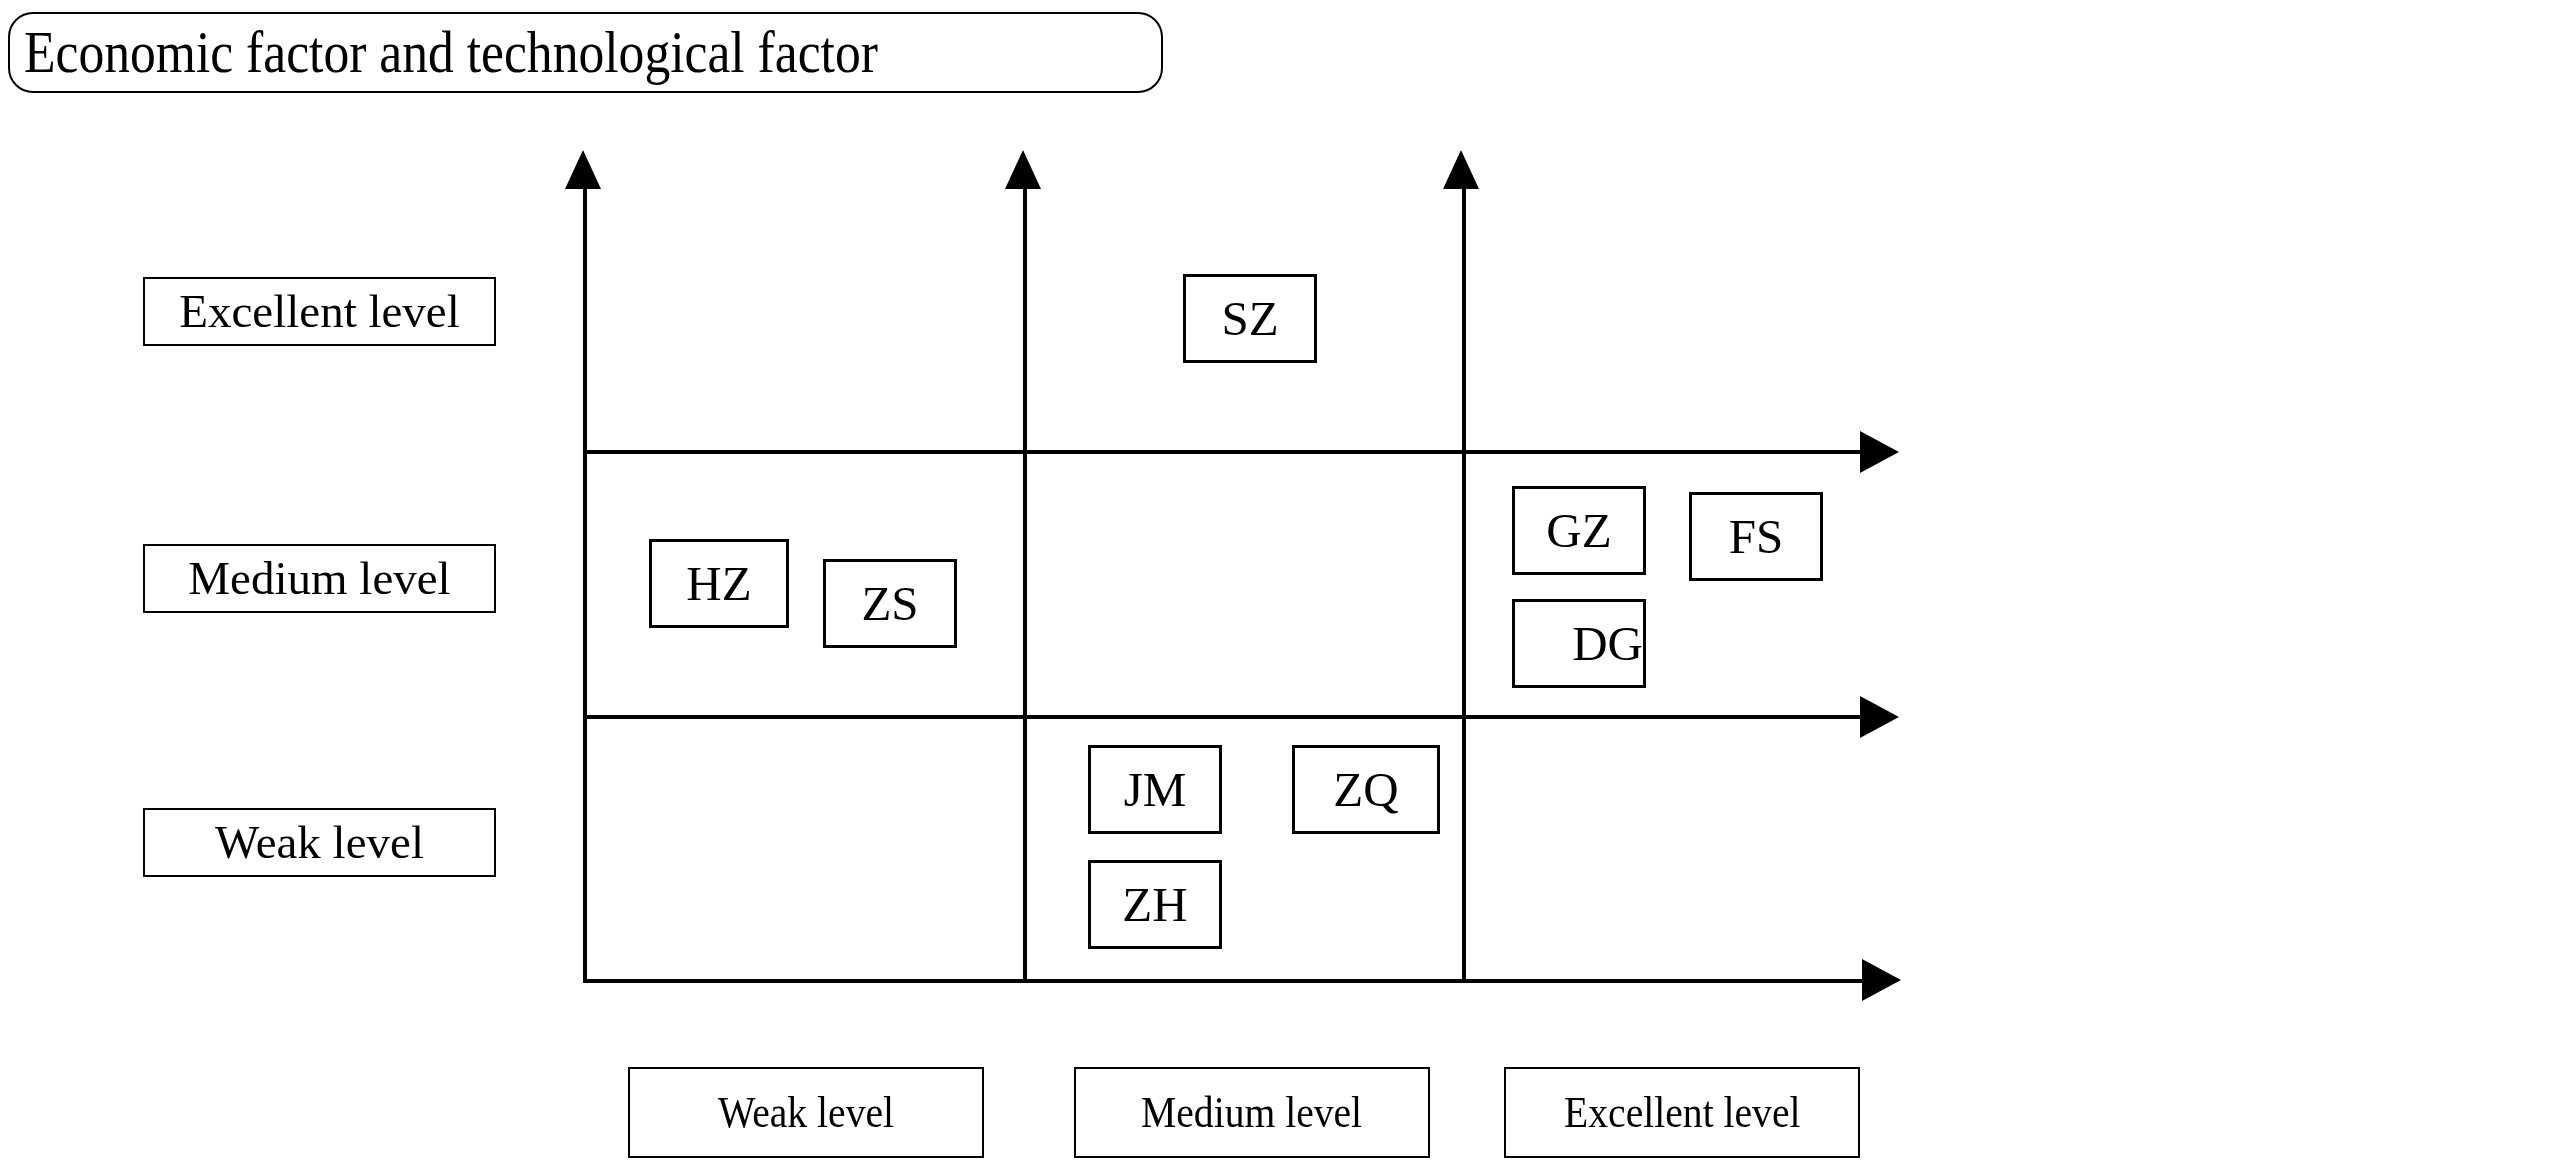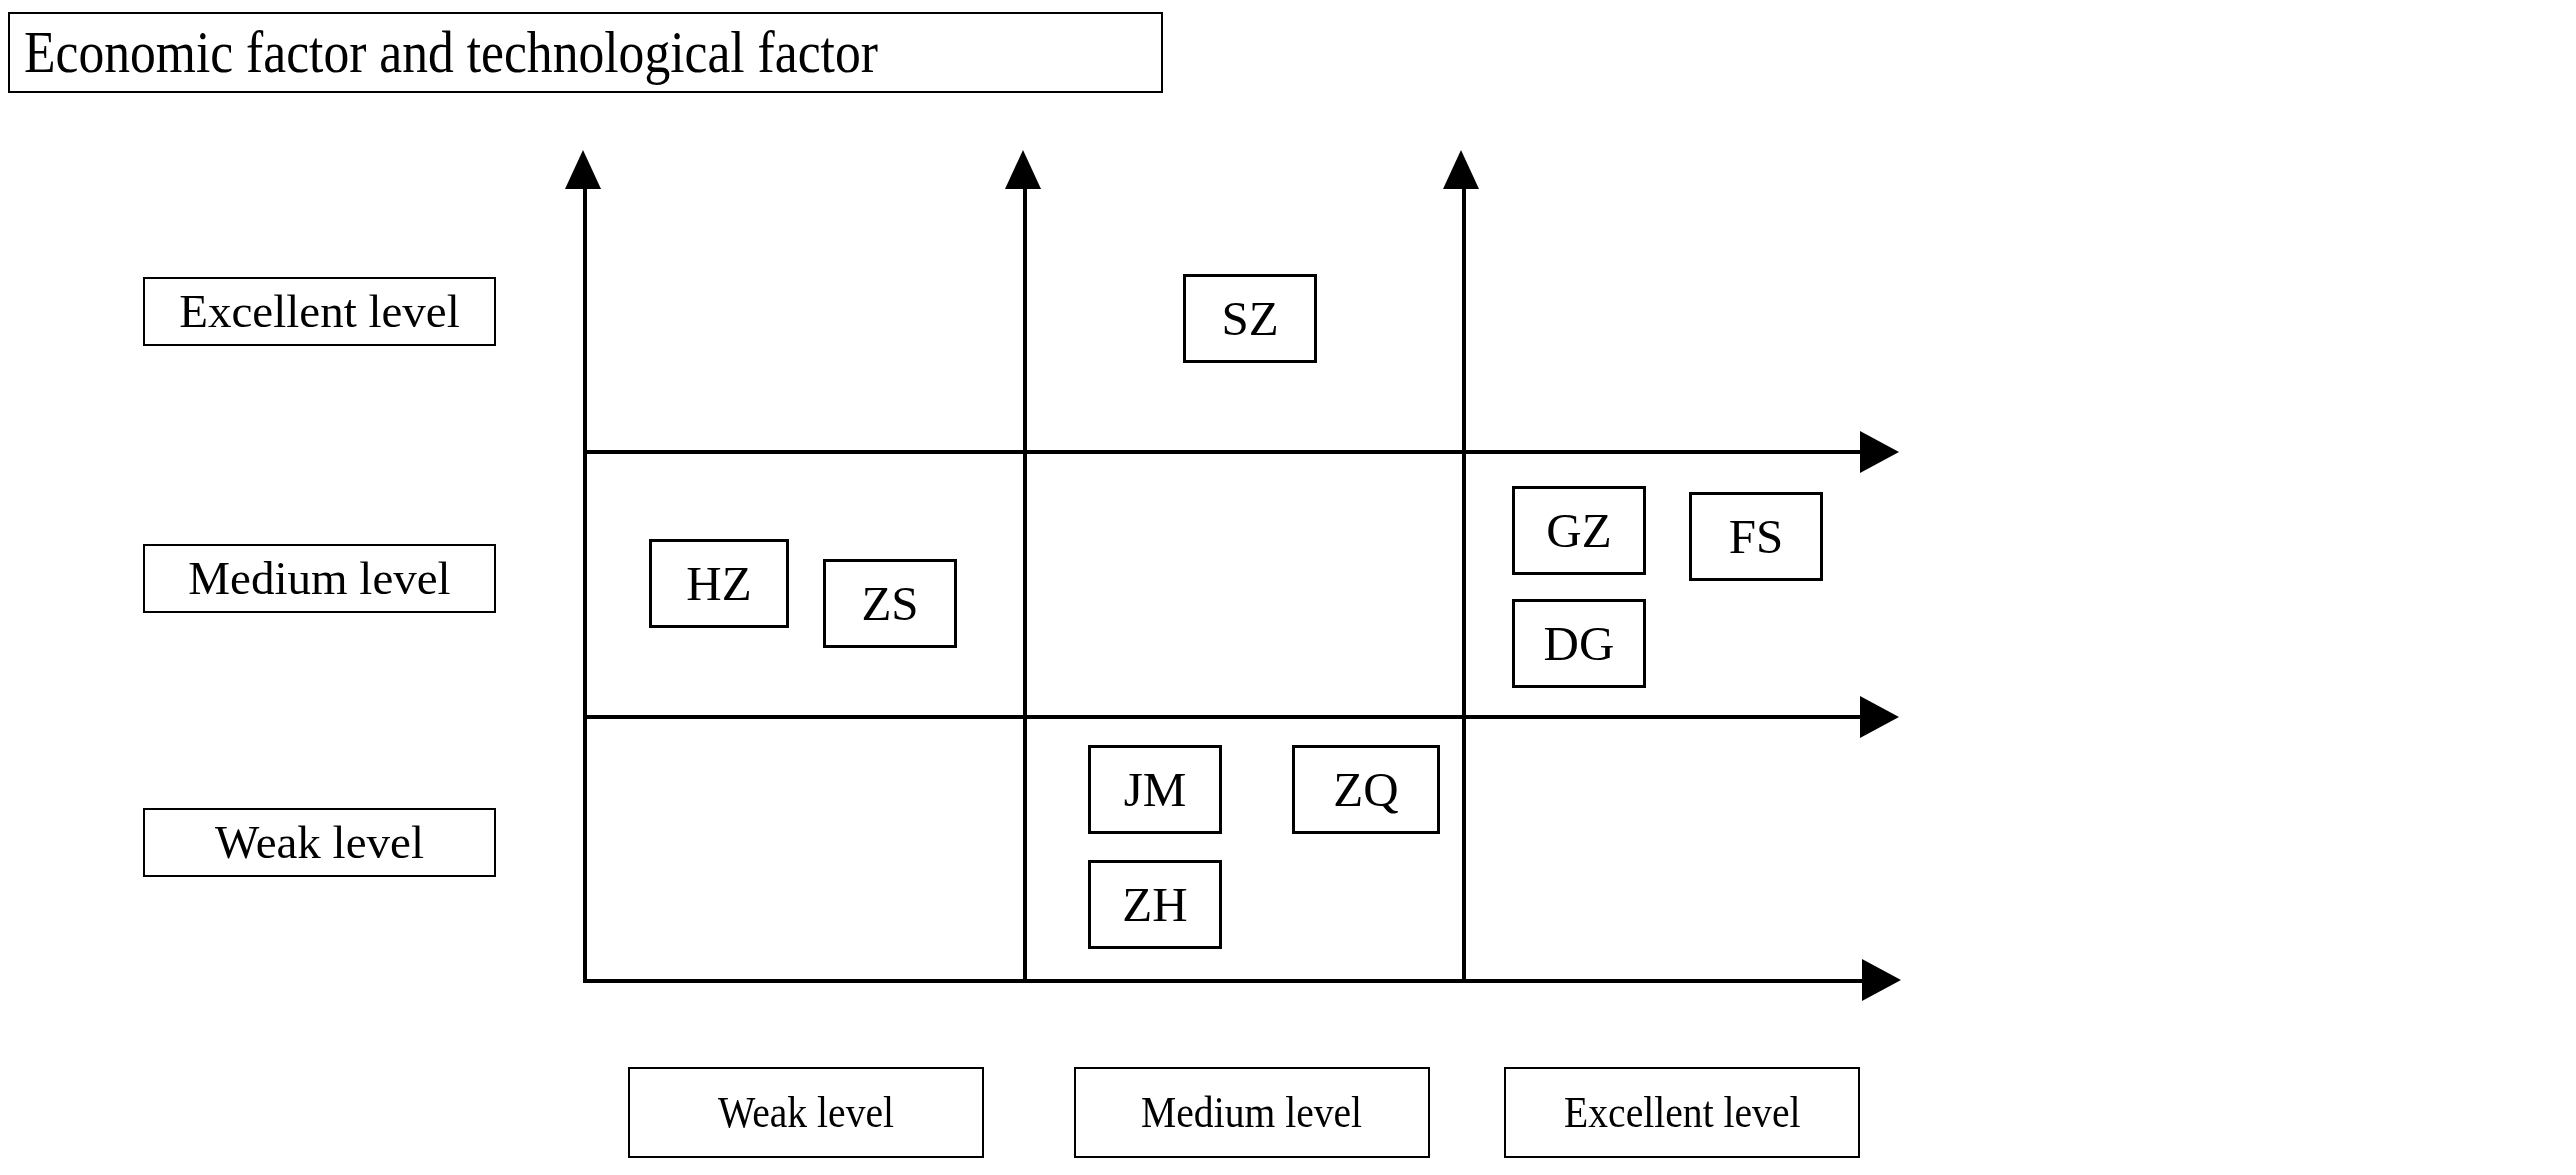--- a/index.html
+++ b/index.html
@@ -26,20 +26,21 @@
     display: flex;
     align-items: center;
     justify-content: center;
     white-space: nowrap;
     line-height: 1;
     z-index: 5;
   }
   .boxlabel.left-align {
     justify-content: flex-start;
     padding-left: 13.4px;
+    border-radius: 25px;
   }
 
   
   #title-box {
     left: 8.4px;
     top: 11.8px;
     width: 1155px;
     height: 81px;
     border-width: 2.5px;
     font-size: 59px;
@@ -198,21 +199,21 @@
   <div class="item" style="left:823px; top:539px; width:134px; height:89px;margin-top:20px;">
     <span>ZS</span>
   </div>
 
   <div class="item" style="left:1512px; top:486px; width:134px; height:89px;">
     <span>GZ</span>
   </div>
   <div class="item" style="left:1689px; top:486px; width:134px; height:89px;margin-top:6px;">
     <span>FS</span>
   </div>
-  <div class="item" style="left:1512px; top:599px; width:134px; height:89px;">
+  <div class="item" style="left:1512px; top:599px; width:134px; height:89px;justify-content:flex-end;">
     <span>DG</span>
   </div>
 
   <div class="item" style="left:1088px; top:745px; width:134px; height:89px;">
     <span>JM</span>
   </div>
   <div class="item" style="left:1292px; top:745px; width:148px; height:89px;justify-content:center;">
     <span>ZQ</span>
   </div>
   <div class="item" style="left:1088px; top:860px; width:134px; height:89px;">

